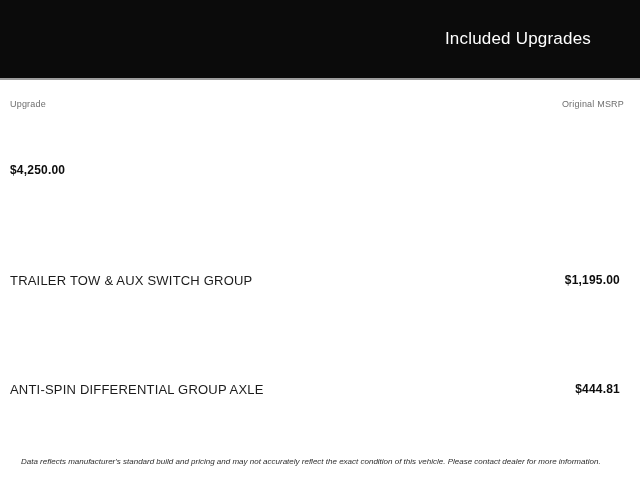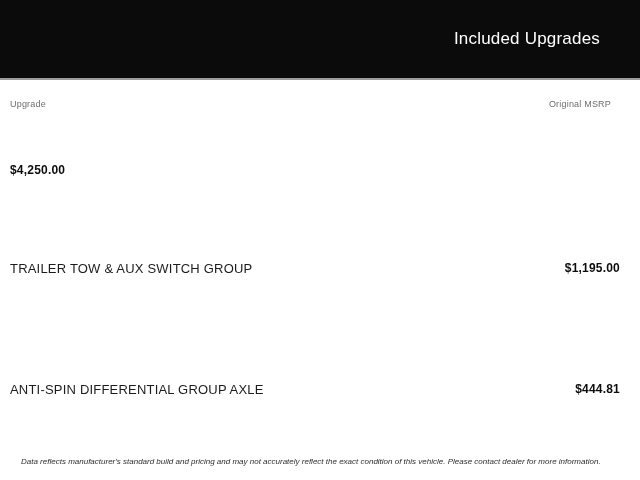--- a/index.html
+++ b/index.html
@@ -28,49 +28,49 @@
     align-items: center;
     justify-content: flex-end;
     padding-right: 32px;
     box-sizing: border-box;
   }
   .page-title {
     color: var(--header-text, #ffffff);
     font-size: 17px;
     font-weight: 400;
     letter-spacing: 0.2px;
-    margin: 8px;
+    margin: 17px;
   }
   
   .thead {
     position: absolute;
     top: 99px;
     left: 10px;
-    right: 29px;
+    right: 16px;
     display: flex;
     justify-content: space-between;
     align-items: flex-start;
   }
   .col-label {
     font-size: 9px;
     color: var(--muted-text, #6e6e6e);
     letter-spacing: 0.2px;
   }
   
   .row {
     position: absolute;
     left: 10px;
     right: 20px;
     height: 40px;
     display: flex;
     justify-content: space-between;
     align-items: center;
   }
   .row-1 { top: 150px; }
-  .row-2 { top: 248px; }
+  .row-2 { top: 260px; }
   .row-3 { top: 369px; }
   .upgrade-name {
     font-size: 13px;
     color: var(--row-text, #1c1c1c);
     letter-spacing: 0.2px;
   }
   .upgrade-price {
     font-size: 12px;
     font-weight: 700;
     color: var(--price-text, #0d0d0d);

